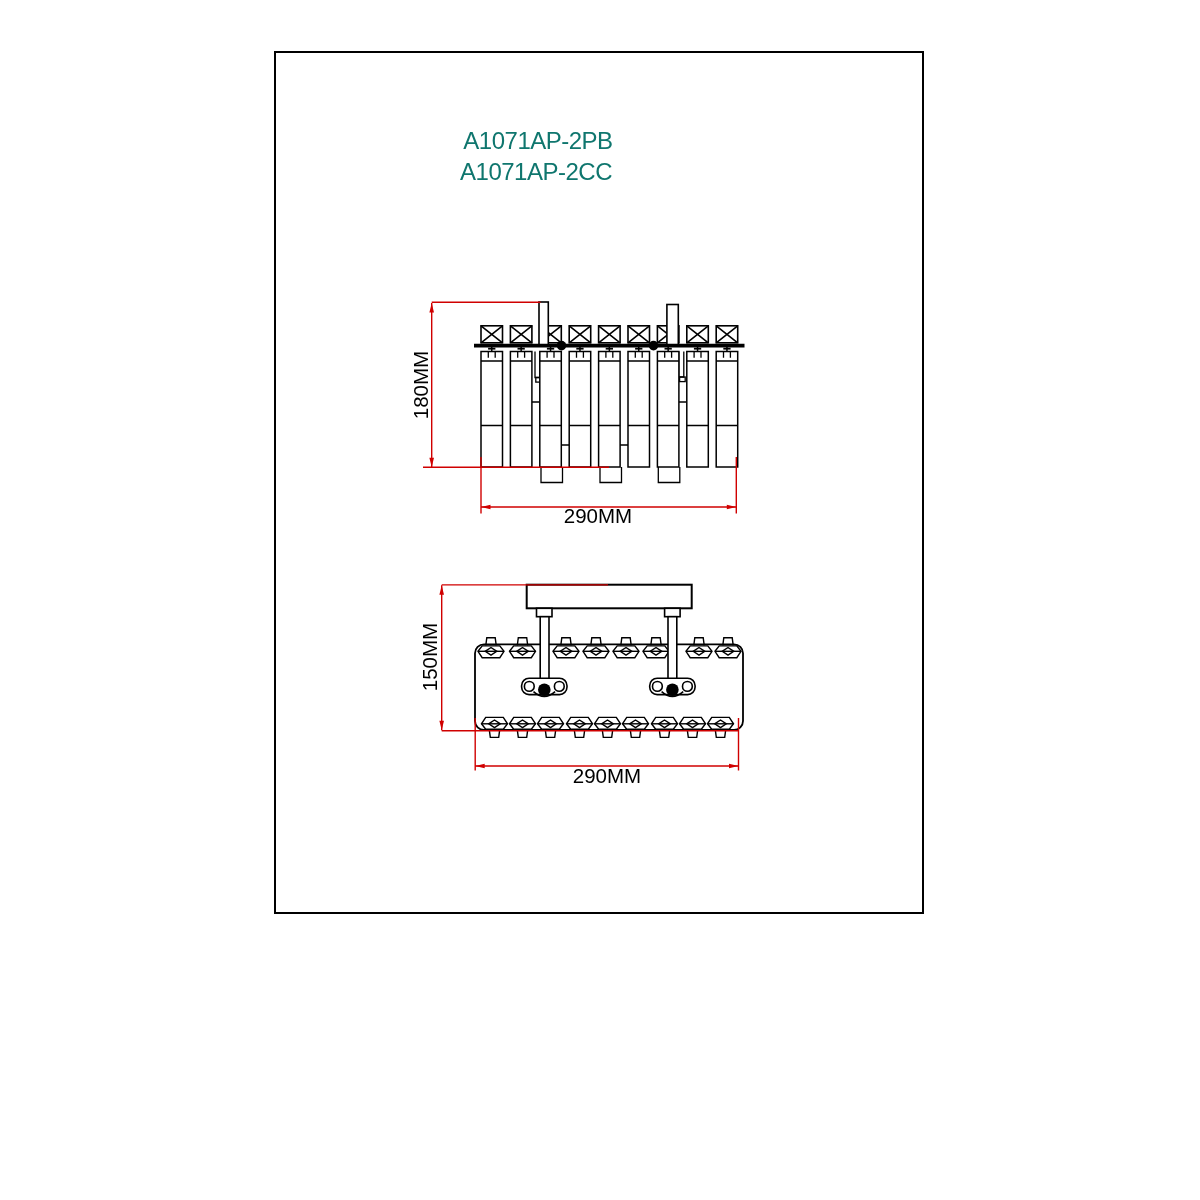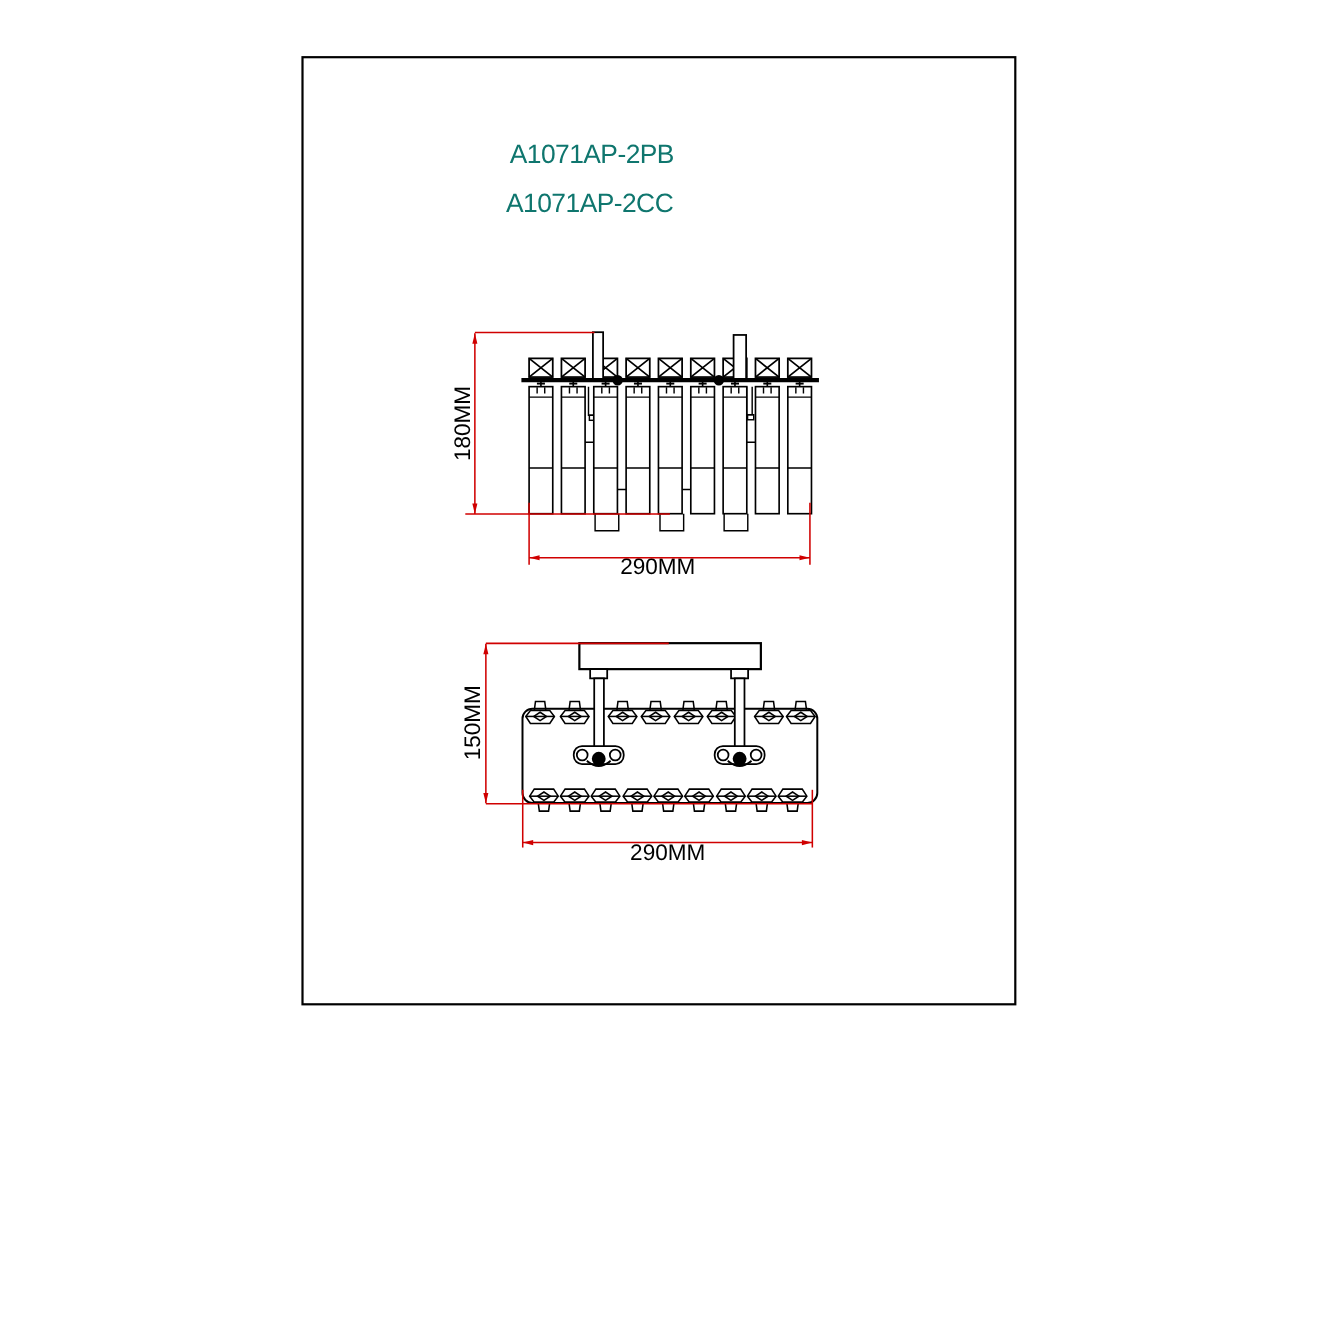--- a/index.html
+++ b/index.html
@@ -22,21 +22,21 @@
   }
   .dim-label.vert{transform:translate(-50%,-50%) rotate(-90deg);}
   svg{position:absolute;left:0;top:0;}
 </style>
 </head>
 <body>
 
 <div class="page-border"></div>
 
 <div class="title-line" style="left:538px;top:141px;">A1071AP-2PB</div>
-<div class="title-line" style="left:536px;top:186px;">A1071AP-2CC</div>
+<div class="title-line" style="left:536px;top:172px;">A1071AP-2CC</div>
 
 <div class="dim-label vert" style="left:421px;top:385px;">180MM</div>
 <div class="dim-label" style="left:598px;top:516px;">290MM</div>
 <div class="dim-label vert" style="left:430px;top:657px;">150MM</div>
 <div class="dim-label" style="left:607px;top:776px;">290MM</div>
 
 <svg width="1200" height="1200" viewBox="0 0 1200 1200">
   <defs>
 
     <g id="xbox" stroke="#000" stroke-width="1.6" fill="none">

